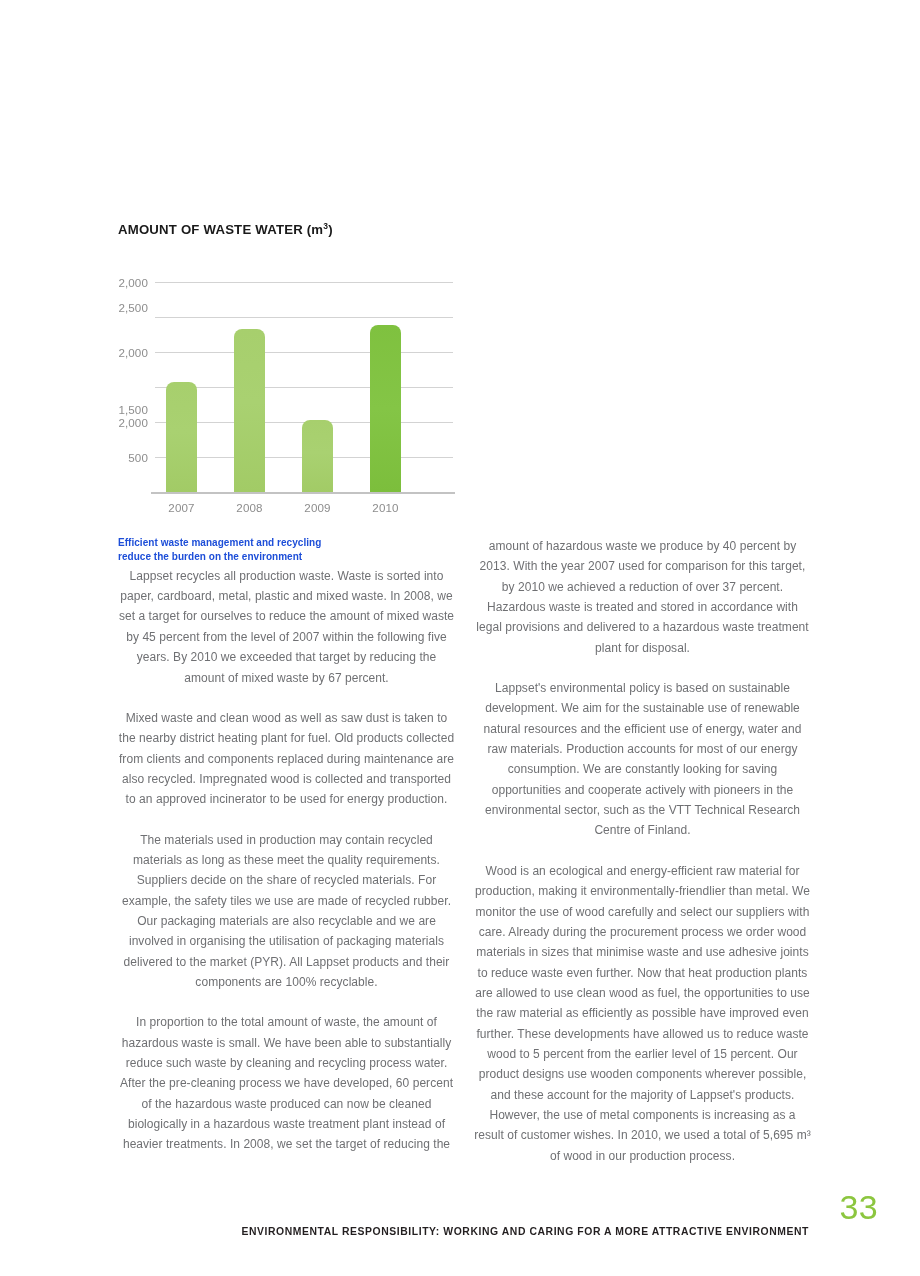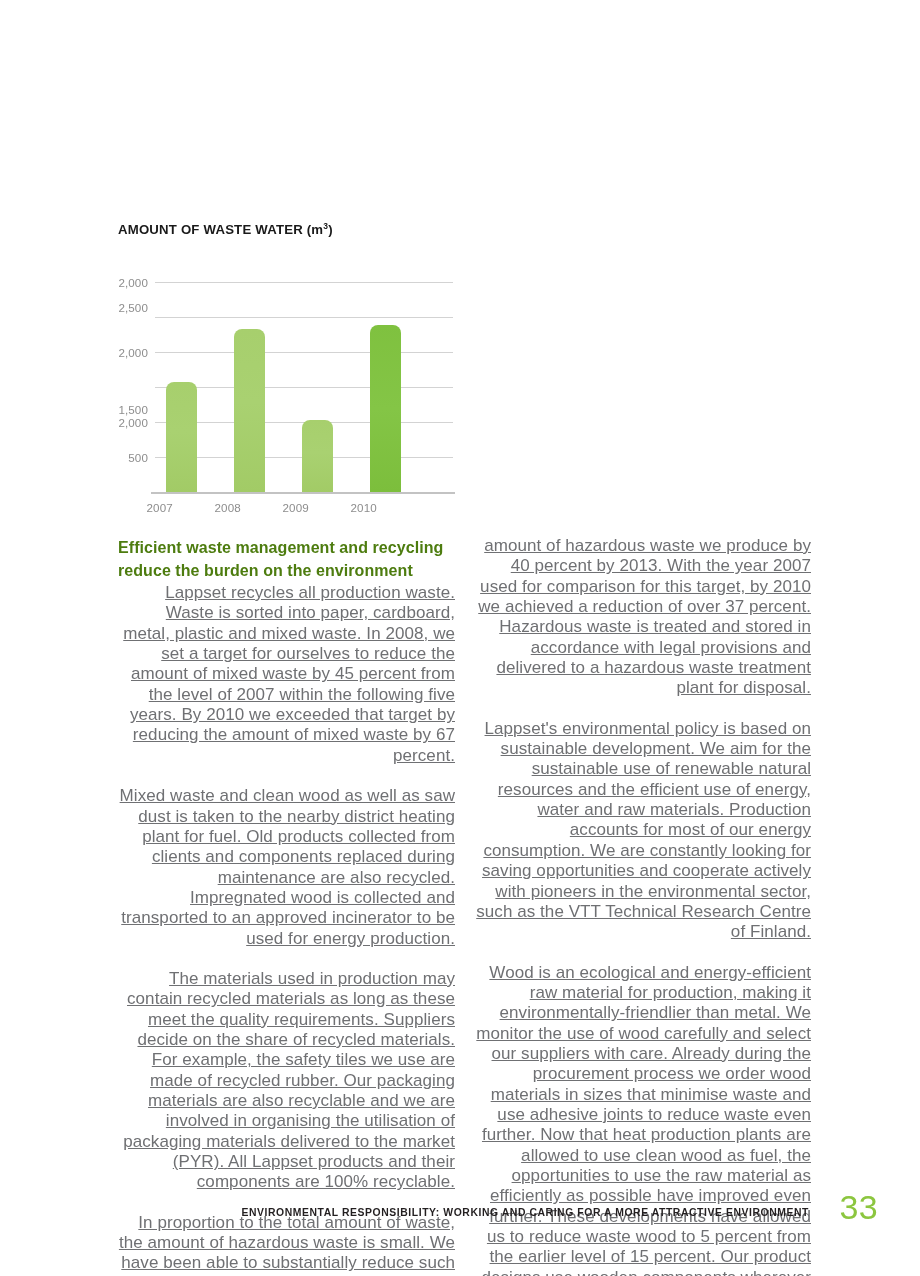--- a/index.html
+++ b/index.html
@@ -109,66 +109,65 @@
     position: absolute;
     left: 0;
     top: 222px;
     width: 345px;
     height: 24px;
   }
   .cat-label {
     position: absolute;
     top: 4px;
     width: 70px;
-    text-align: left;
+    text-align: center;
     font-size: 11.6px;
     color: #8d8d8d;
     letter-spacing: 0.01em;
   }
 
   
   .col {
     position: absolute;
     top: 536px;
     width: 337px;
   }
   .col-left  { left: 118px; }
   .col-right { left: 474px; }
 
   .subhead {
-    font-size: 16px;
+    font-size: 10px;
     font-weight: bold;
-    color: #4d7c0f;
+    color: #1d4ed8;
     line-height: 1.44;
     margin: 0 0 1px 0;
     letter-spacing: 0.004em;
   }
   p.body {
-    font-size: 17px;
+    font-size: 12px;
     line-height: 20.35px;
     color: #6f7073;
     margin: 0 0 20px 0;
     letter-spacing: 0.004em;
-    text-align: right;
-    text-decoration: underline;
+    text-align: center;
   }
   p.body:last-child { margin-bottom: 0; }
 
   
   .footer {
     position: absolute;
     left: 0;
     right: 0;
     top: 1198px;
     height: 40px;
   }
   .footer-text {
     position: absolute;
     right: 111px;
-    top: 9px;
+    top: 28px;
     font-size: 10.4px;
     font-weight: bold;
     color: #231f20;
     letter-spacing: 0.055em;
     white-space: nowrap;
   }
   .page-number {
     position: absolute;
     right: 42px;
     top: -8px;

